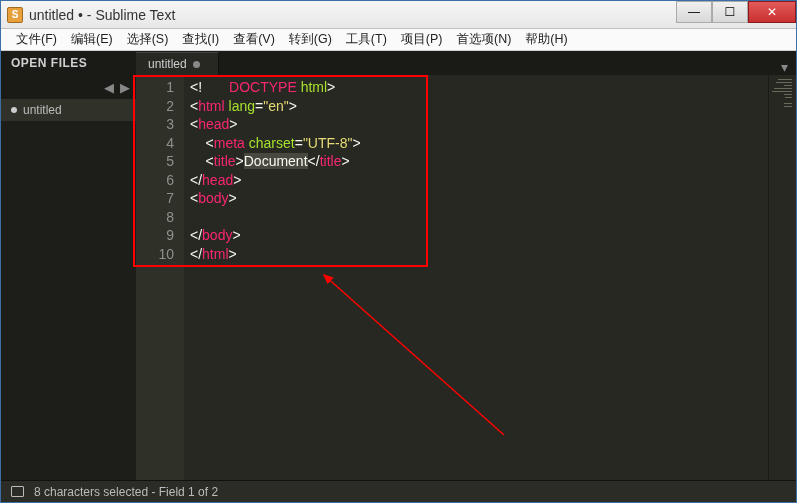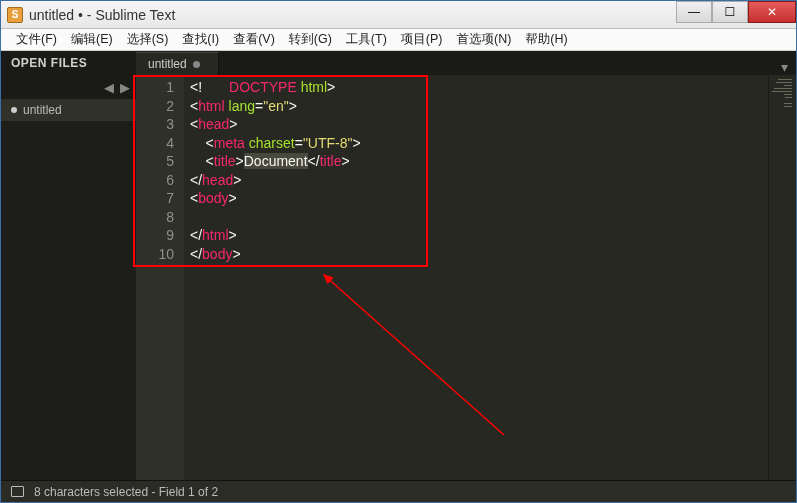--- a/index.html
+++ b/index.html
@@ -123,22 +123,22 @@
         </div>
         <div class="code">
           <div class="line"><span class="c-ang">&lt;!</span><span class="c-doctype">DOCTYPE </span><span class="c-attr">html</span><span class="c-ang">&gt;</span></div>
           <div class="line"><span class="c-ang">&lt;</span><span class="c-tag">html </span><span class="c-attr">lang</span><span class="c-ang">=</span><span class="c-str">"en"</span><span class="c-ang">&gt;</span></div>
           <div class="line"><span class="c-ang">&lt;</span><span class="c-tag">head</span><span class="c-ang">&gt;</span></div>
           <div class="line"><span>    </span><span class="c-ang">&lt;</span><span class="c-tag">meta </span><span class="c-attr">charset</span><span class="c-ang">=</span><span class="c-str">"UTF-8"</span><span class="c-ang">&gt;</span></div>
           <div class="line"><span>    </span><span class="c-ang">&lt;</span><span class="c-tag">title</span><span class="c-ang">&gt;</span><span class="c-txt sel">Document</span><span class="c-ang">&lt;/</span><span class="c-tag">title</span><span class="c-ang">&gt;</span></div>
           <div class="line"><span class="c-ang">&lt;/</span><span class="c-tag">head</span><span class="c-ang">&gt;</span></div>
           <div class="line"><span class="c-ang">&lt;</span><span class="c-tag">body</span><span class="c-ang">&gt;</span></div>
           <div class="line"><span></span></div>
+          <div class="line"><span class="c-ang">&lt;/</span><span class="c-tag">body</span><span class="c-ang">&gt;</span></div>
           <div class="line"><span class="c-ang">&lt;/</span><span class="c-tag">html</span><span class="c-ang">&gt;</span></div>
-          <div class="line"><span class="c-ang">&lt;/</span><span class="c-tag">body</span><span class="c-ang">&gt;</span></div>
 
           <div class="redbox" style="left:-51px; top:0px; width:295px; height:192px;"></div>
           <svg class="arrow" style="left:130px; top:190px; width:200px; height:180px;">
             <defs>
                 <marker id="ah" markerWidth="8" markerHeight="8" refX="6" refY="3" orient="auto">
                   <path d="M0,0 L7,3 L0,6 Z" fill="#f00"></path>
                 </marker>
               </defs>
             <line x1="190" y1="170" x2="10" y2="10" stroke="#f00" stroke-width="1.5" marker-end="url(#ah)"></line>
           </svg>

